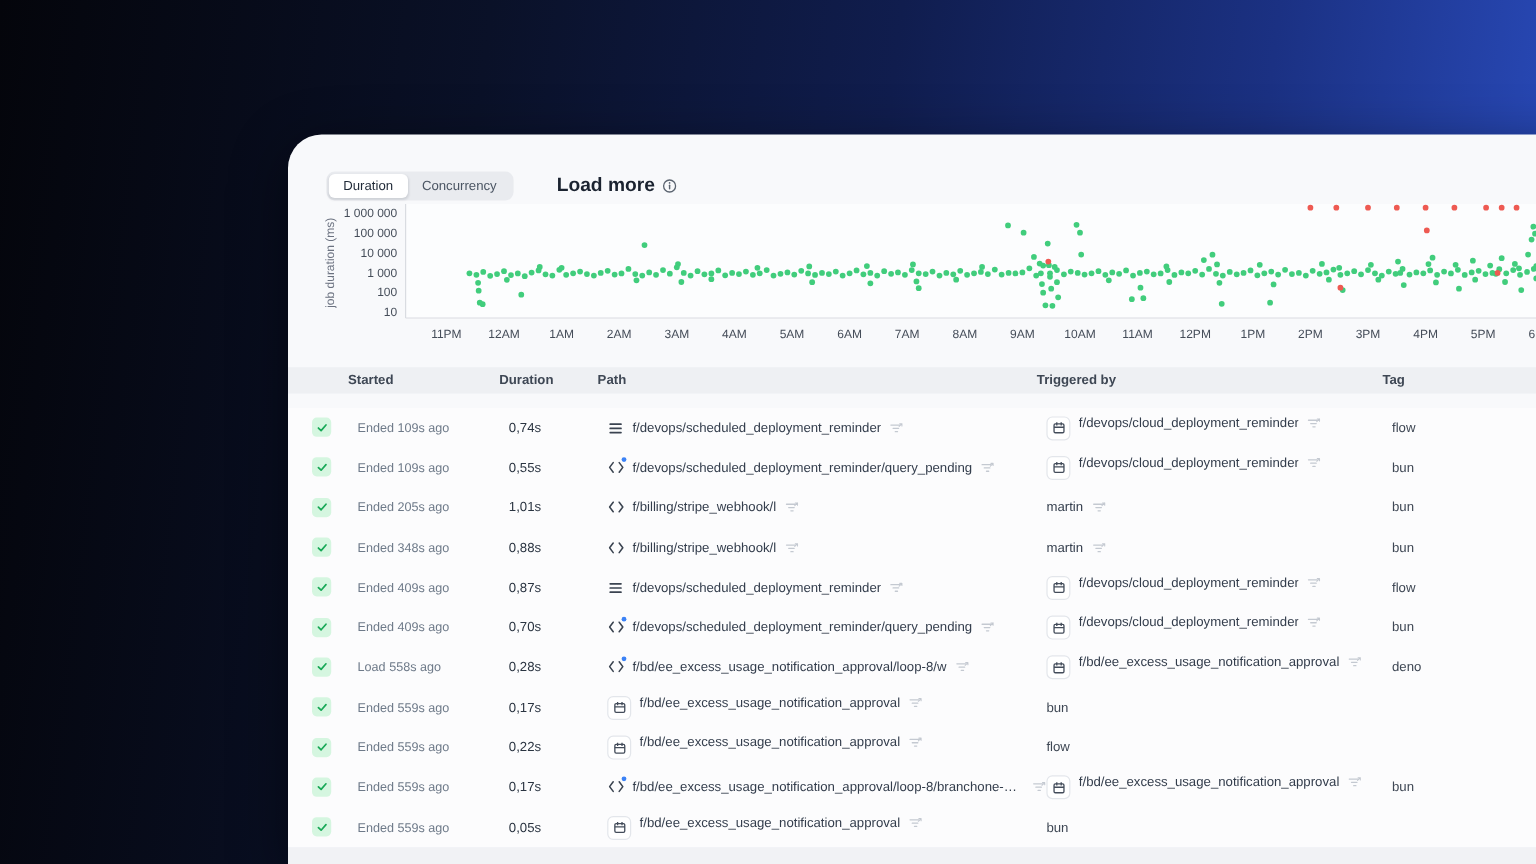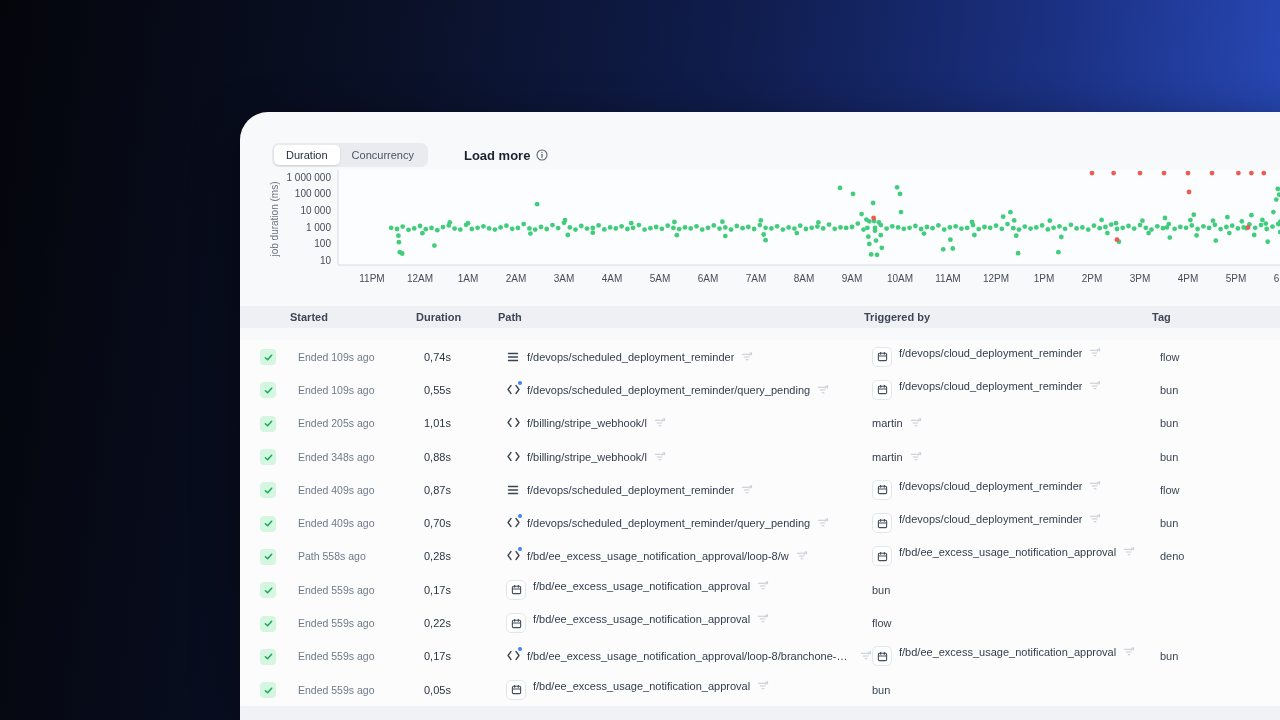--- a/index.html
+++ b/index.html
@@ -16,21 +16,21 @@
   }
   
   .toolbar { position:absolute; left:32px; top:31px; height:24px; display:flex; align-items:center; z-index:3; }
   .tabs { display:inline-flex; background:#e9ebef; border-radius:7px; padding:2px; height:24px; }
   .tab {
     border:none; background:transparent; border-radius:5px; padding:0 12px;
     font-family:inherit; font-size:11px; color:#4b5563; cursor:pointer; line-height:20px;
   }
   .tab.active { background:#ffffff; color:#1f2937; box-shadow:0 1px 2px rgba(16,24,40,.12); }
   .loadmore { display:flex; align-items:center; gap:6px; margin-left:36px; cursor:pointer; }
-  .loadmore .lm-label { font-size:13px; font-weight:700; color:#1b2330; }
+  .loadmore .lm-label { font-size:16px; font-weight:700; color:#1b2330; }
   
   .chart-svg { position:absolute; left:0; top:0; width:1040px; height:185px; overflow:hidden; }
   
   .thead {
     position:absolute; left:0; right:0; top:194px; height:22px; background:#eef0f3;
     display:grid; grid-template-columns:38px 126px 82px 366px 288px 1fr; padding-left:12px;
     align-items:center;
   }
   .thead .th { font-size:11px; font-weight:700; color:#3e4754; }
   .rows { position:absolute; left:0; right:0; top:228px; background:#fbfbfd; }
@@ -597,21 +597,21 @@
           </span>
         </div>
         <div class="c-tag">bun</div>
       </div>
       <div class="trow">
         <div class="c-status"><span class="check">
             <svg width="9" height="9" viewBox="0 0 10 10">
               <path d="M1.5 5.2 4 7.6 8.5 2.4" stroke="#18a957" stroke-width="1.6" fill="none" stroke-linecap="round" stroke-linejoin="round"></path>
             </svg>
           </span></div>
-        <div class="c-started">Path 558s ago</div>
+        <div class="c-started">Load 558s ago</div>
         <div class="c-duration">0,28s</div>
         <div class="c-path">
           <span class="picon">
             <svg width="13" height="11" viewBox="0 0 13 11">
               <path d="M4 1.5 1 5.5l3 4M9 1.5l3 4-3 4" stroke="#3a4350" stroke-width="1.3" fill="none" stroke-linecap="round" stroke-linejoin="round"></path>
             </svg>
             <span class="pdot"></span>
           </span>
           <span class="ptext">f/bd/ee_excess_usage_notification_approval/loop-8/w</span>
           <span class="ficon">

